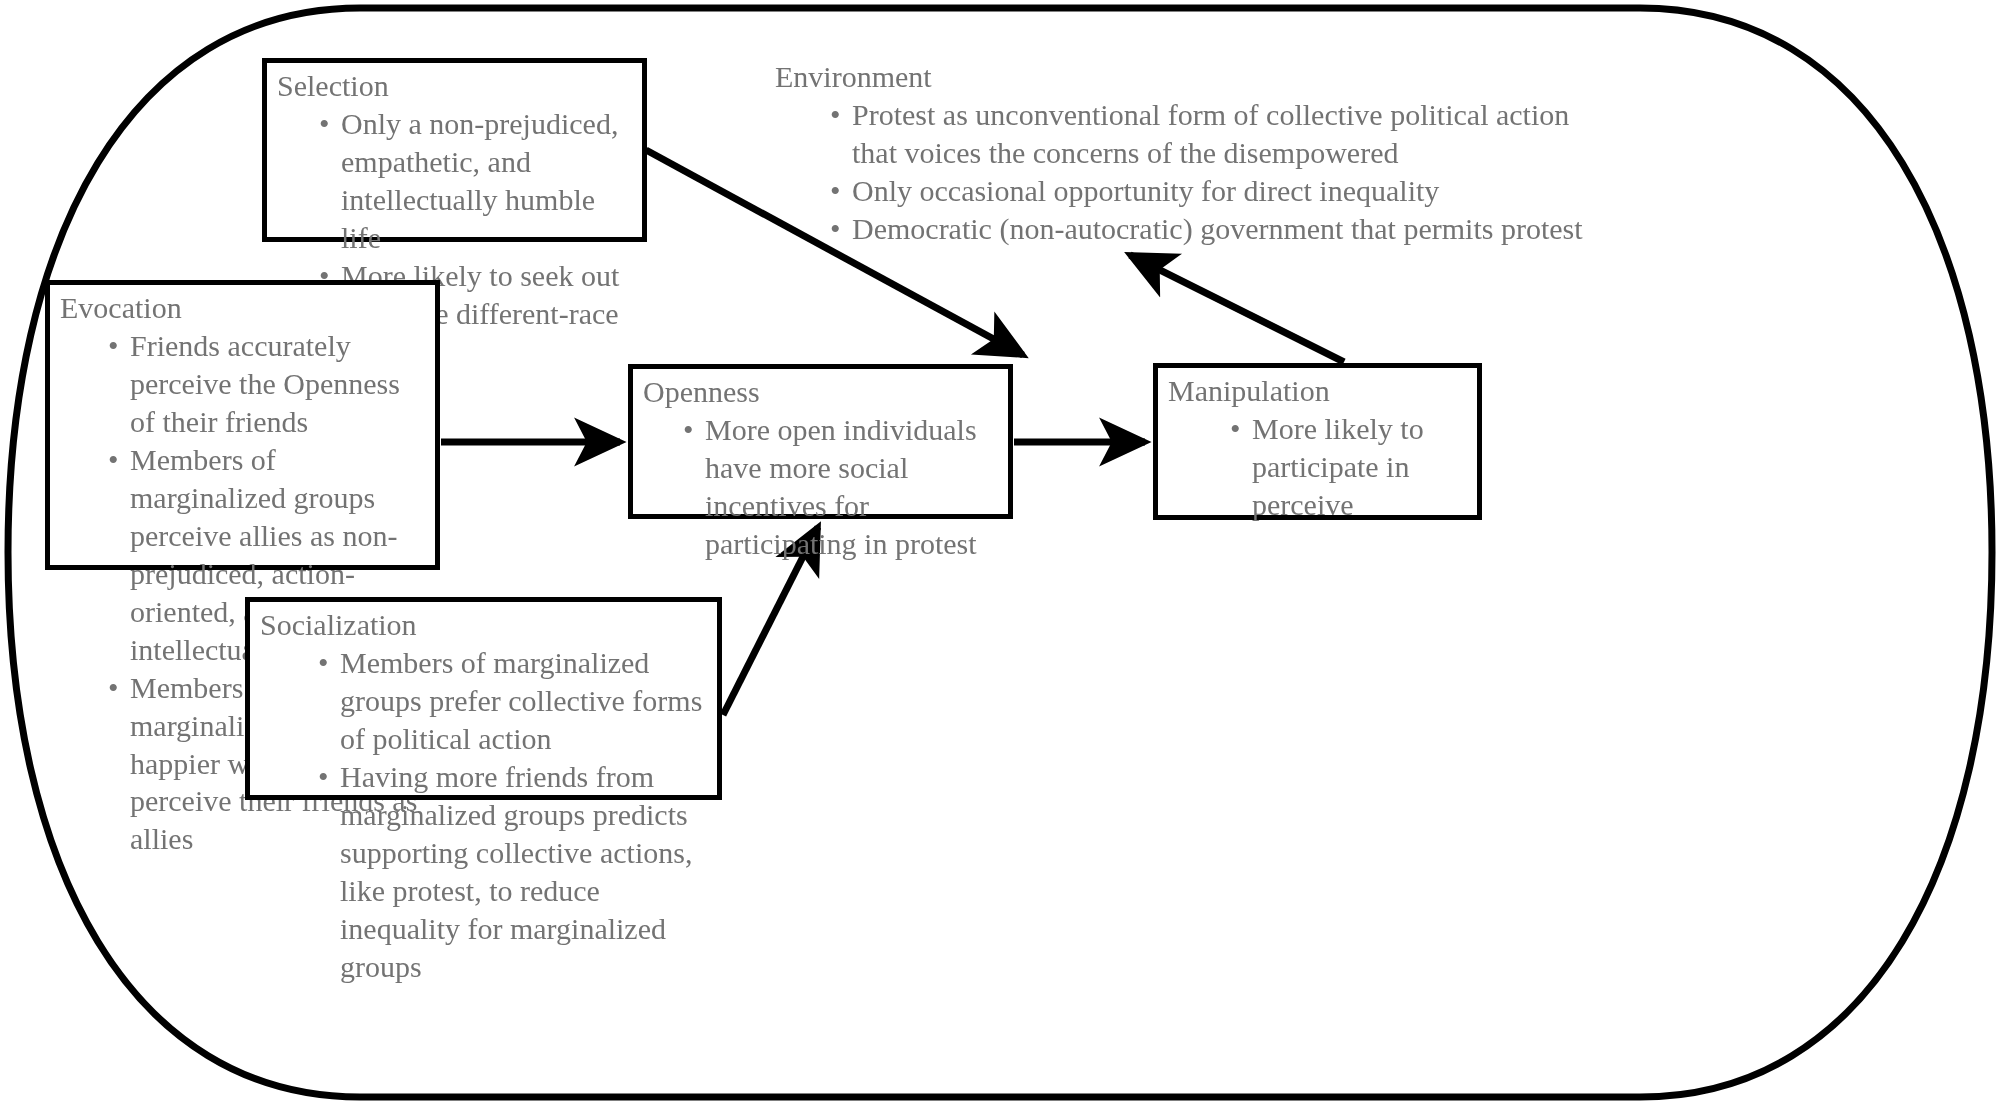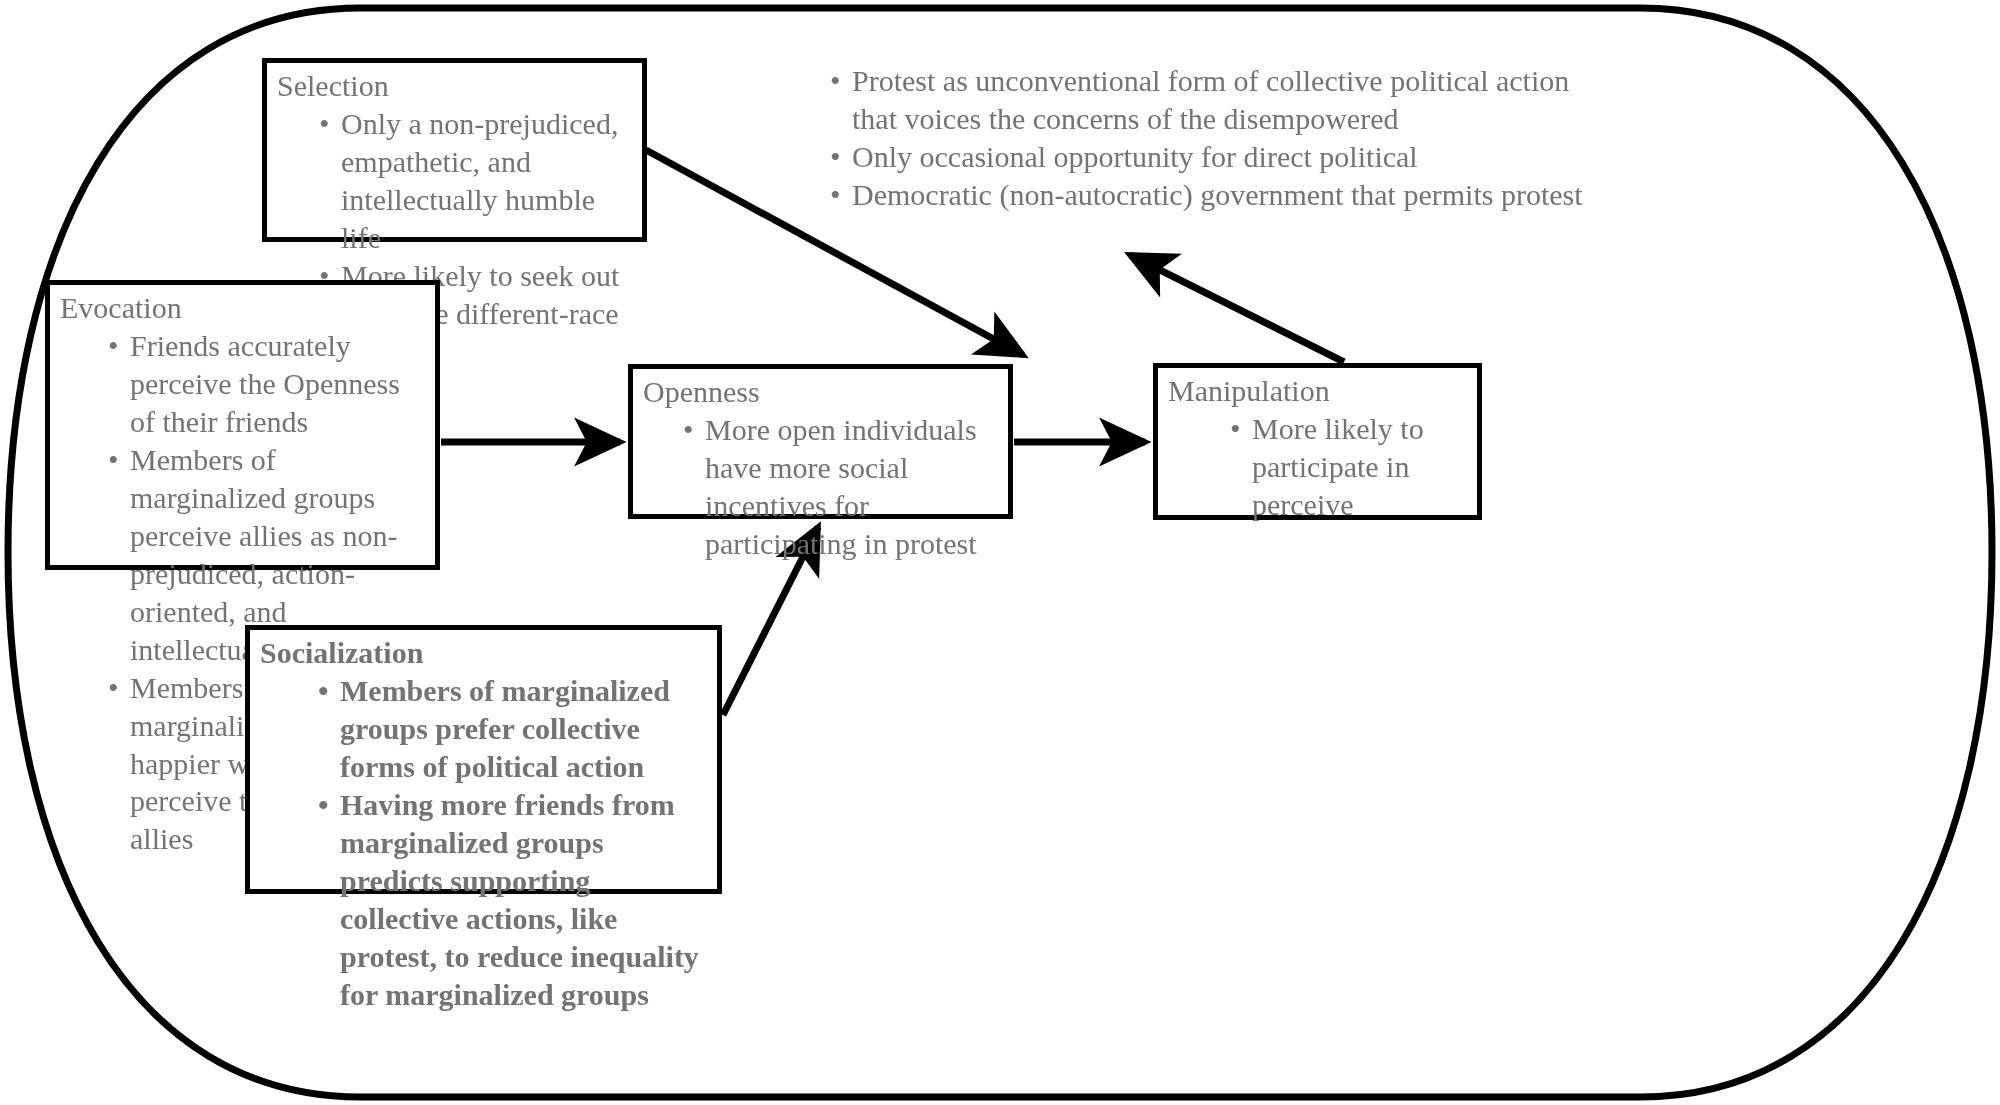--- a/index.html
+++ b/index.html
@@ -71,21 +71,21 @@
     font-size: 30px;
     line-height: 1.265;
   }
 
   
   #node-selection      { left: 262px;  top: 58px;   width: 385px; height: 184px; }
   #node-environment    { left: 775px;  top: 60px;   width: 830px; height: 185px; }
   #node-evocation      { left: 45px;   top: 280px;  width: 395px; height: 290px; }
   #node-outcome        { left: 628px;  top: 364px;  width: 385px; height: 155px; }
   #node-manipulation   { left: 1153px; top: 363px;  width: 329px; height: 157px; }
-  #node-socialization  { left: 245px;  top: 625px;  width: 477px; height: 269px; font-weight: bold; }
+  #node-socialization  { left: 245px;  top: 597px;  width: 477px; height: 203px; }
 
   #node-environment .bullets { padding-left: 55px; }
   #node-evocation .bullets   { padding-left: 48px; }
   #node-outcome .bullets     { padding-left: 40px; }
   #node-manipulation .bullets{ padding-left: 62px; }
   #node-socialization .bullets { padding-left: 58px; }
 </style>
 </head>
 <body>
 
@@ -121,23 +121,24 @@
 
   <div class="node" id="node-selection">
     <div class="node-title">Selection</div>
     <ul class="bullets">
       <li>Only a non-prejudiced, empathetic, and intellectually humble life</li>
       <li>More likely to seek out and have different-race friends</li>
     </ul>
   </div>
 
   <div class="node open" id="node-environment">
+    <div class="node-title">Environment</div>
     <ul class="bullets">
       <li>Protest as unconventional form of collective political action that voices the concerns of the disempowered</li>
-      <li>Only occasional opportunity for direct political</li>
+      <li>Only occasional opportunity for direct inequality</li>
       <li>Democratic (non-autocratic) government that permits protest</li>
     </ul>
   </div>
 
   <div class="node" id="node-evocation">
     <div class="node-title">Evocation</div>
     <ul class="bullets">
       <li>Friends accurately perceive the Openness of their friends</li>
       <li>Members of marginalized groups perceive allies as non-prejudiced, action-oriented, and intellectually humble</li>
       <li>Members of marginalized groups are happier when they perceive their friends as allies</li>

